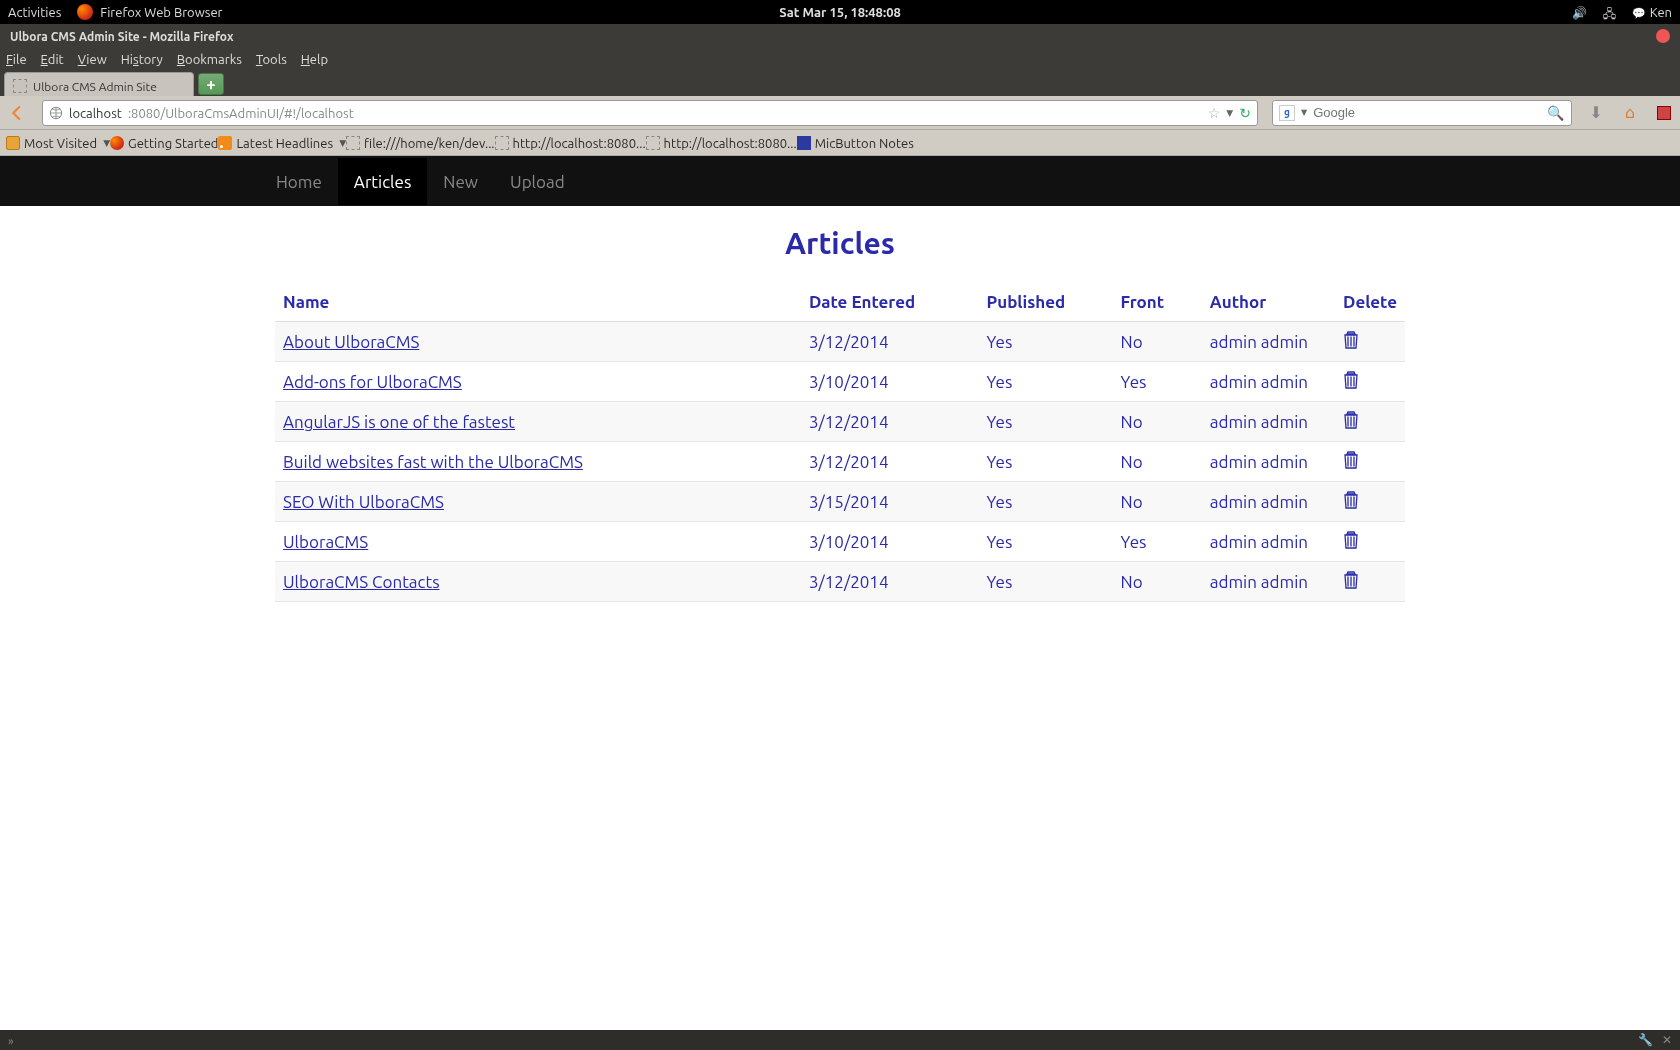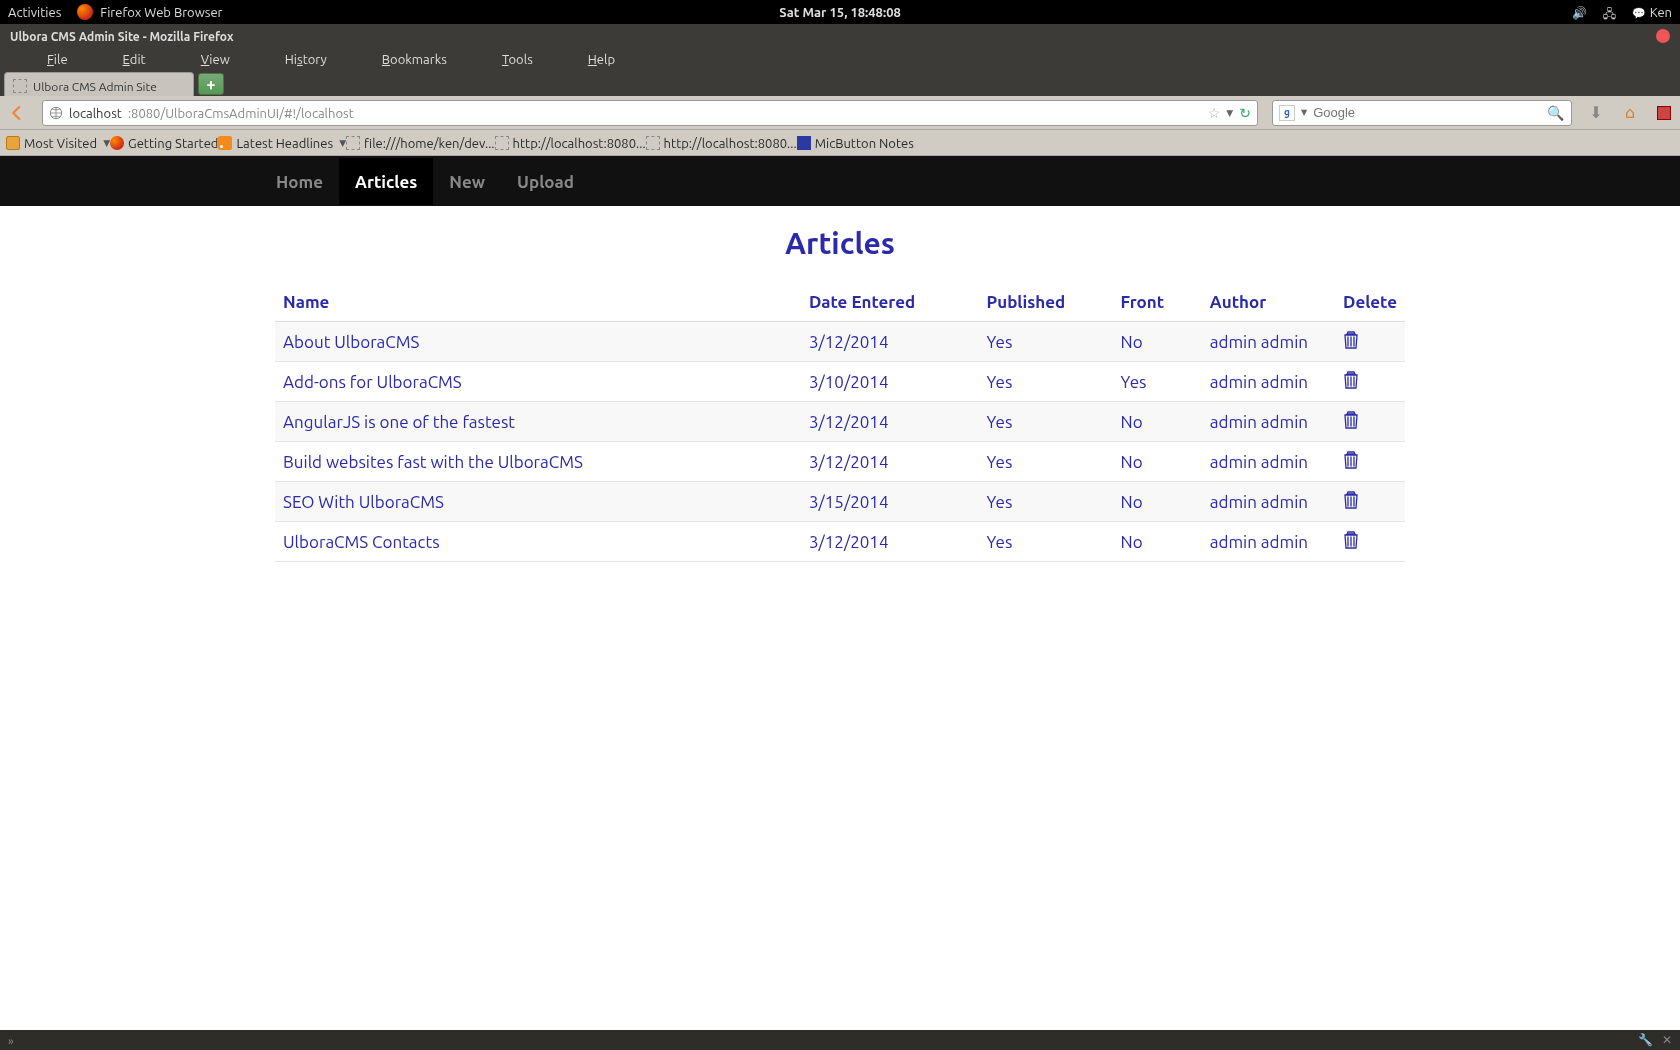--- a/index.html
+++ b/index.html
@@ -26,21 +26,21 @@
     align-items: center; font-size: 12px; font-weight: bold; padding: 0 10px;
     justify-content: space-between;
   }
   .titlebar .close-btn { width:14px; height:14px; border-radius:50%; background:#e55; display:inline-block;}
 
   
   .ff-menubar {
     height: 22px; background: #3c3b37; color: #ddd; display:flex;
     align-items: center; font-size: 13px; padding: 0 6px; gap: 14px;
   }
-  .ff-menubar span { cursor: default; margin-left: 41px; }
+  .ff-menubar span { cursor: default; }
   .ff-menubar span u { text-decoration: underline; }
 
   
   .tab-strip {
     height: 26px; background: #3c3b37; display:flex; align-items:flex-end; padding-left:4px;
   }
   .tab {
     height: 24px; background: #c8c4bd; border-radius: 4px 4px 0 0; padding: 3px 10px 0 8px;
     font-size: 12px; color:#333; display:flex; align-items:center; gap:6px; min-width:190px;
     border:1px solid #999; border-bottom:none;
@@ -104,32 +104,32 @@
   .page-viewport{
     position:relative; width:100%; height: calc(1050px - 24px - 24px - 22px - 26px - 34px - 26px - 20px);
     overflow-y:scroll; background:#fff;
   }
 
   
   .app-navbar{
     height:50px; background:#111; display:flex; align-items:center; padding-left:260px;
   }
   .app-navbar a{
-    color:#888; font-size:17px; text-decoration:none; padding:14px 16px; display:inline-block;font-weight:bold;
+    color:#888; font-size:17px; text-decoration:none; padding:14px 16px; display:inline-block;
   }
   .app-navbar a.active{ color:#fff; background:#000;}
   
   .page-content{ width:1130px; margin: 20px auto 0; }
   h1.page-title{ color:#2a2aaa; font-size:30px; font-weight:bold; text-align:center; margin:14px 0 22px;}
 
   table.articles{ width:100%; border-collapse:collapse; font-size:17px;}
   table.articles th{ text-align:left; color:#2a2aaa; font-weight:bold; padding:10px 8px; border-bottom:1px solid #ddd;}
   table.articles td{ padding:9px 8px; border-bottom:1px solid #e5e5e5; color:#2a2aaa;}
   table.articles tbody tr:nth-child(odd){ background:#f8f8f8;}
-  table.articles a.name-link{ color:#2a2aaa; }
+  table.articles a.name-link{ color:#2a2aaa; text-decoration:underline;}
   .trash{ cursor:pointer; }
   .trash svg{ width:16px; height:18px; fill:#2a2aaa;}
 
   
   .page-viewport::-webkit-scrollbar{ width:14px;}
   .page-viewport::-webkit-scrollbar-track{ background:#3c3b37;}
   .page-viewport::-webkit-scrollbar-thumb{ background:#777; border-radius:3px;}
 
   
   .addon-bar{
@@ -312,20 +312,30 @@
             <td><a class="name-link">SEO With UlboraCMS</a></td>
             <td>3/15/2014</td>
             <td>Yes</td>
             <td>No</td>
             <td>admin admin</td>
             <td><span class="trash"><svg viewBox="0 0 16 18">
                   <path d="M2 4h12l-1 13H3L2 4zm3-3h6l1 2H4l1-2zM5 6v9M8 6v9M11 6v9" stroke="#2a2aaa" stroke-width="1.3" fill="none" stroke-linecap="round"></path>
                 </svg></span></td>
           </tr>
           <tr>
+            <td><a class="name-link">UlboraCMS</a></td>
+            <td>3/10/2014</td>
+            <td>Yes</td>
+            <td>Yes</td>
+            <td>admin admin</td>
+            <td><span class="trash"><svg viewBox="0 0 16 18">
+                  <path d="M2 4h12l-1 13H3L2 4zm3-3h6l1 2H4l1-2zM5 6v9M8 6v9M11 6v9" stroke="#2a2aaa" stroke-width="1.3" fill="none" stroke-linecap="round"></path>
+                </svg></span></td>
+          </tr>
+          <tr>
             <td><a class="name-link">UlboraCMS Contacts</a></td>
             <td>3/12/2014</td>
             <td>Yes</td>
             <td>No</td>
             <td>admin admin</td>
             <td><span class="trash"><svg viewBox="0 0 16 18">
                   <path d="M2 4h12l-1 13H3L2 4zm3-3h6l1 2H4l1-2zM5 6v9M8 6v9M11 6v9" stroke="#2a2aaa" stroke-width="1.3" fill="none" stroke-linecap="round"></path>
                 </svg></span></td>
           </tr>
         </tbody>

